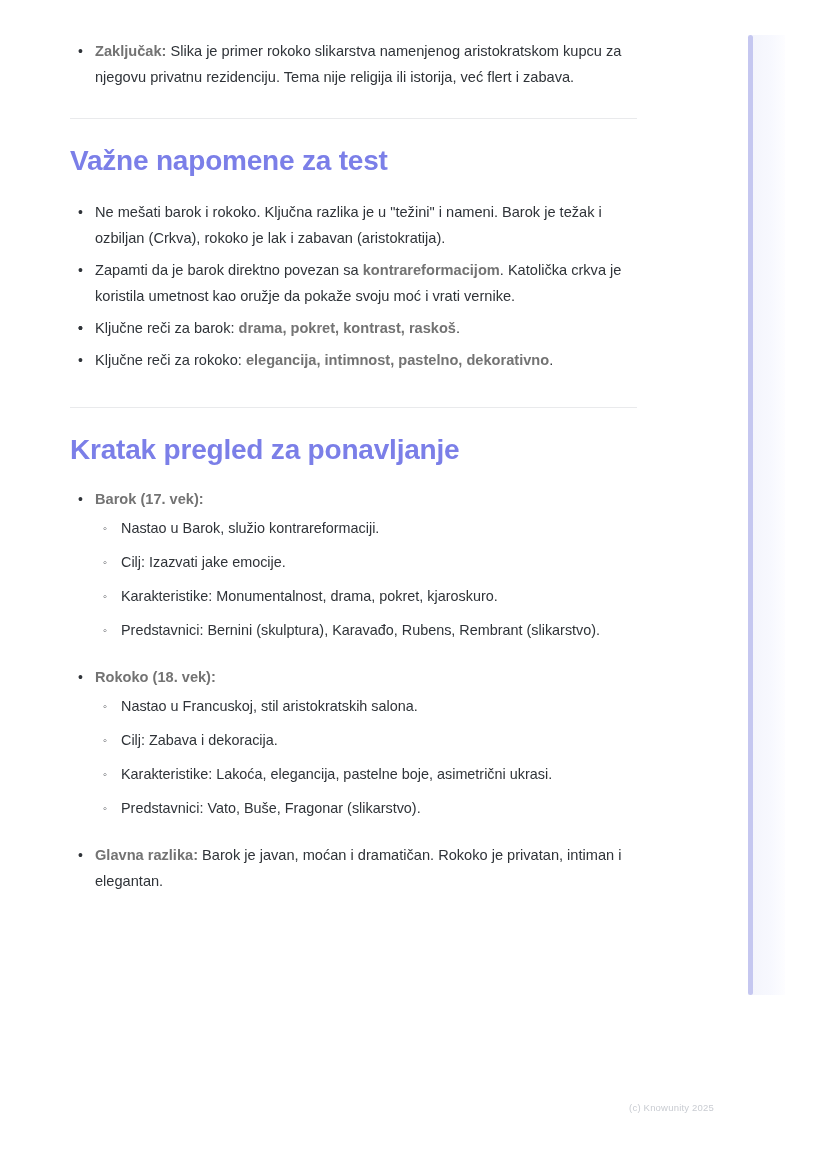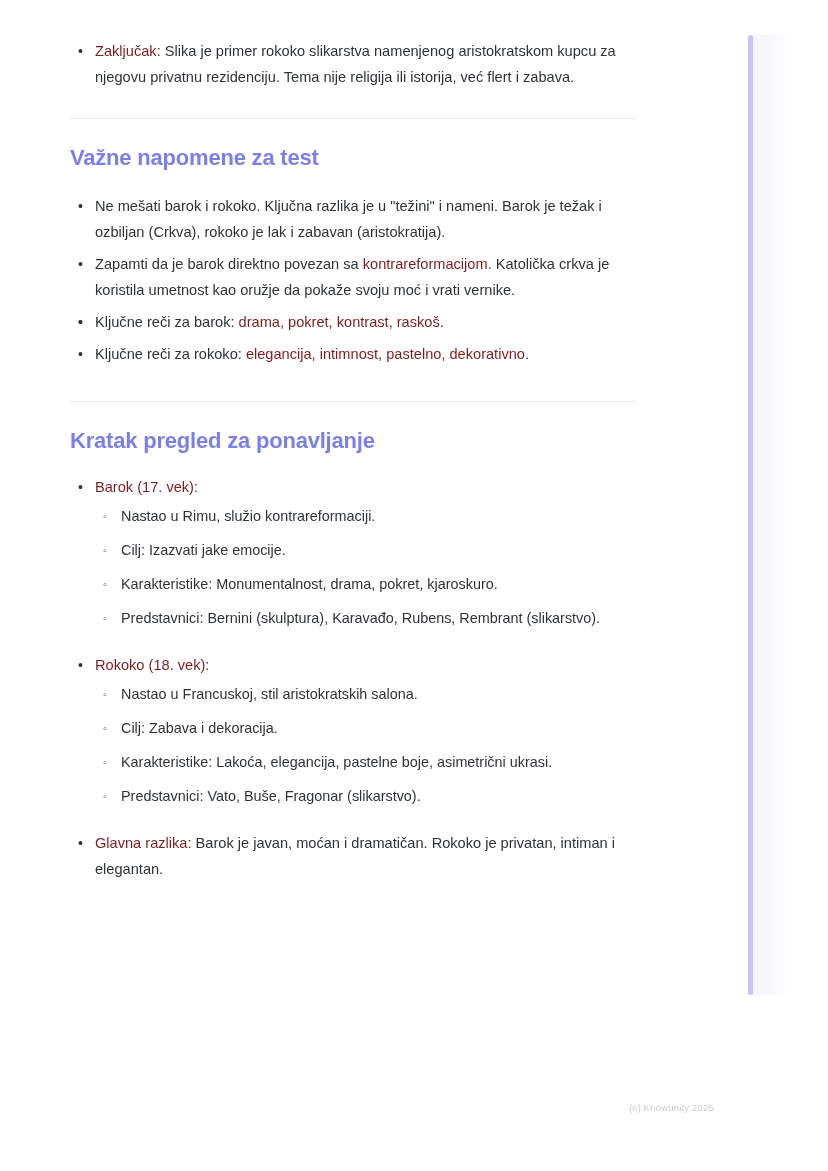--- a/index.html
+++ b/index.html
@@ -62,25 +62,25 @@
   }
   ul.level2 > li > .marker {
     position: absolute;
     left: 8px;
     top: 0;
     line-height: 25px;
     font-size: 11px;
     color: #42464c;
   }
   .txt { display: inline; }
-  b, .bold { font-weight: normal; color: #7f1d1d; }
+  b, .bold { font-weight: bold; color: #737373; }
 
   
   h2.section-title {
-    font-size: 22px;
+    font-size: 28px;
     font-weight: bold;
     color: #7b7fe8;
     margin: 0;
     letter-spacing: -0.2px;
   }
   hr.rule {
     border: 0;
     border-top: 1px solid #e9eaec;
     margin: 0;
     width: 567px;
@@ -186,21 +186,21 @@
   <div class="after-title-2"></div>
 
   <ul class="level1">
 
     <li>
       <span class="marker">•</span>
       <span class="bold">Barok (17. vek):</span>
       <ul class="level2">
         <li>
           <span class="marker">◦</span>
-          <span class="txt">Nastao u Rimu, služio kontrareformaciji.</span>
+          <span class="txt">Nastao u Barok, služio kontrareformaciji.</span>
         </li>
         <li>
           <span class="marker">◦</span>
           <span class="txt">Cilj: Izazvati jake emocije.</span>
         </li>
         <li>
           <span class="marker">◦</span>
           <span class="txt">Karakteristike: Monumentalnost, drama, pokret, kjaroskuro.</span>
         </li>
         <li>

